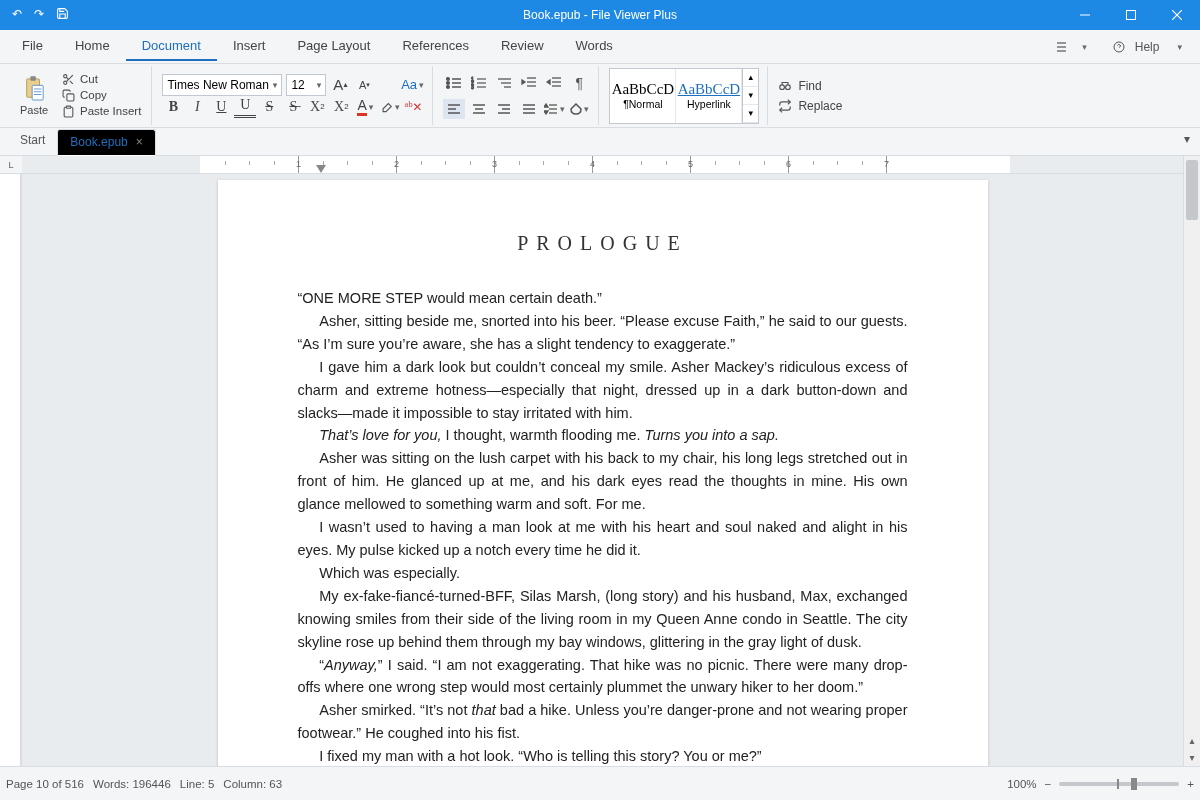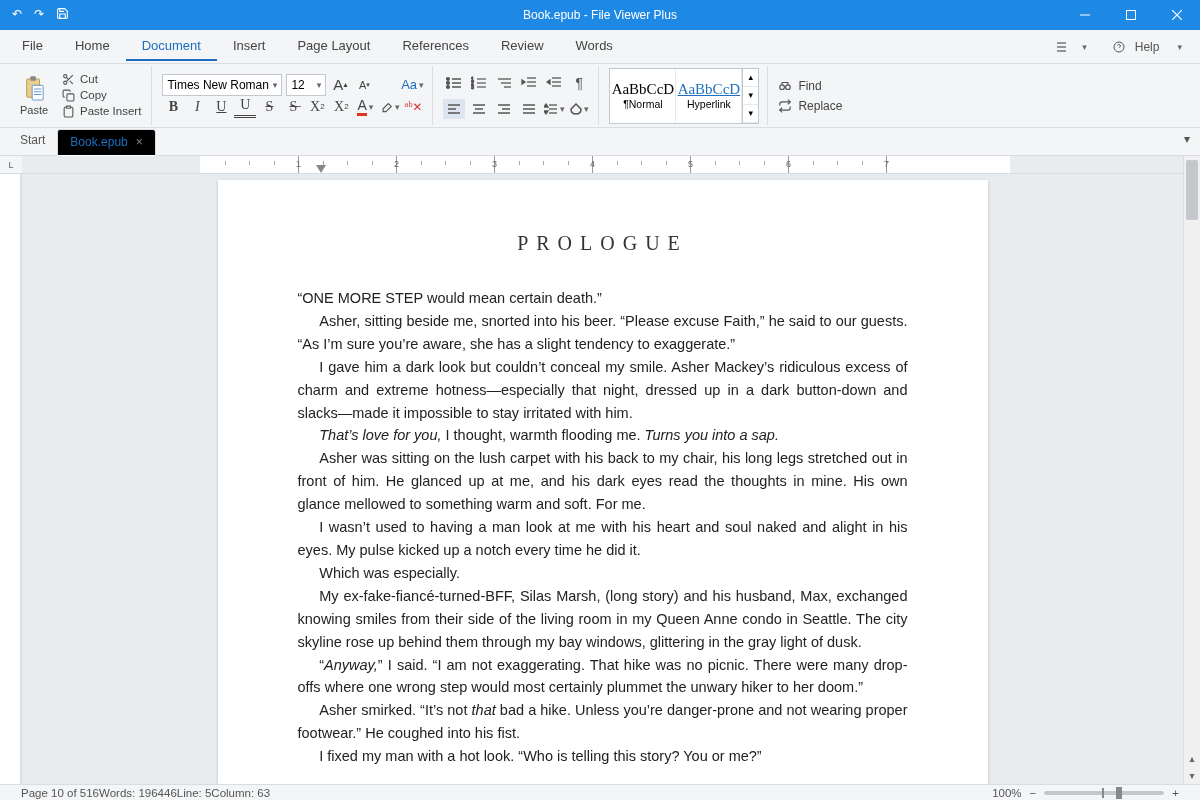--- a/index.html
+++ b/index.html
@@ -60,21 +60,21 @@
 .page { width:770px; background:#fff; margin-top:6px; box-shadow:0 1px 3px rgba(0,0,0,0.2); padding:52px 80px 20px 80px; font-family:"Times New Roman",Georgia,serif; }
 .page h2 { text-align:center; font-weight:normal; letter-spacing:8px; font-size:20px; color:#333; margin-bottom:32px; font-family:Georgia,serif;}
 .page p { font-size:14.5px; line-height:1.58; color:#222; text-align:justify; margin-bottom:0; text-indent:1.5em;}
 .page p:first-of-type { text-indent:0;}
 .page em { font-style:italic; }
 .vscroll { width:17px; background:#f0f0f0; border-left:1px solid #d8dde3; position:relative;}
 .vscroll .thumb { position:absolute; left:2px; right:2px; top:4px; height:60px; background:#c4c8cd; border-radius:2px; cursor:pointer;}
 .vscroll .arr { position:absolute; left:0; right:0; height:17px; display:flex; align-items:center; justify-content:center; cursor:pointer; color:#666; font-size:10px;}
 .vscroll .arr.up { top:auto; bottom:17px;}
 .vscroll .arr.down { bottom:0;}
-.statusbar { height:16px; background:#f3f5f7; border-top:1px solid #d8dde3; display:flex; align-items:center; font-size:11.5px; color:#555; padding:0 21px; gap:0;}
+.statusbar { height:34px; background:#f3f5f7; border-top:1px solid #d8dde3; display:flex; align-items:center; font-size:11.5px; color:#555; padding:0 6px; gap:9px;}
 .statusbar .right { margin-left:auto; display:flex; align-items:center; gap:8px;}
 .zoom-slider { width:120px; height:4px; background:#c4c8cd; position:relative; border-radius:2px;}
 .zoom-slider .knob { position:absolute; top:-4px; left:72px; width:6px; height:12px; background:#888; cursor:pointer;}
 .zoom-slider .mid { position:absolute; top:-3px; left:58px; width:2px; height:10px; background:#888;}
 .dd { font-size:9px; color:#666; margin-left:2px;}
 </style>
 </head>
 <body>
 
 <div class="titlebar">

